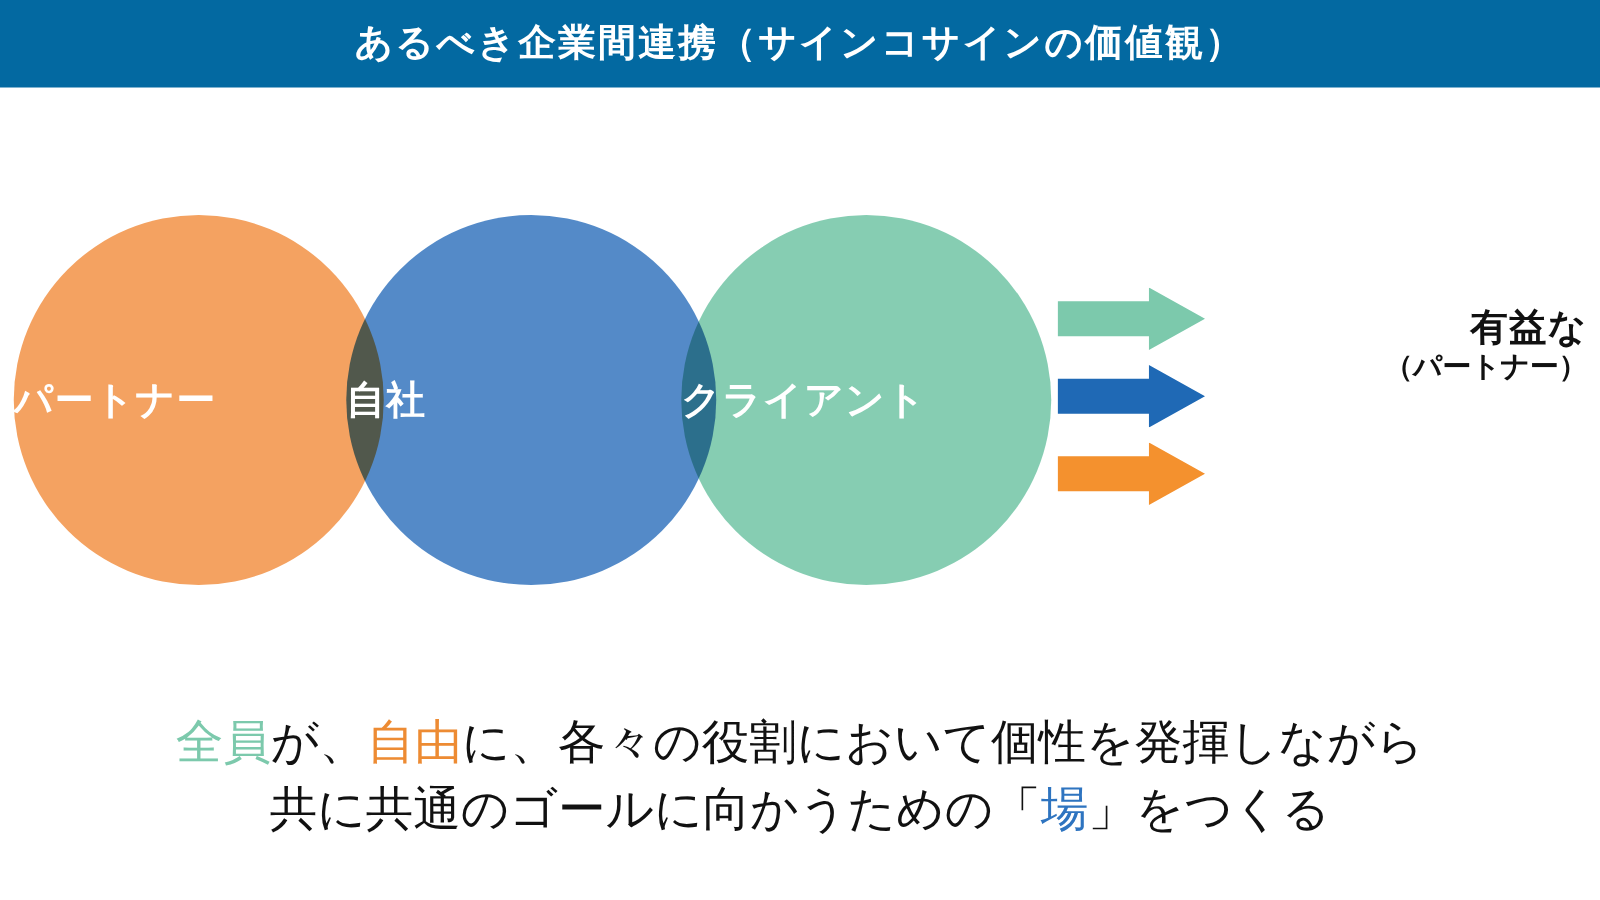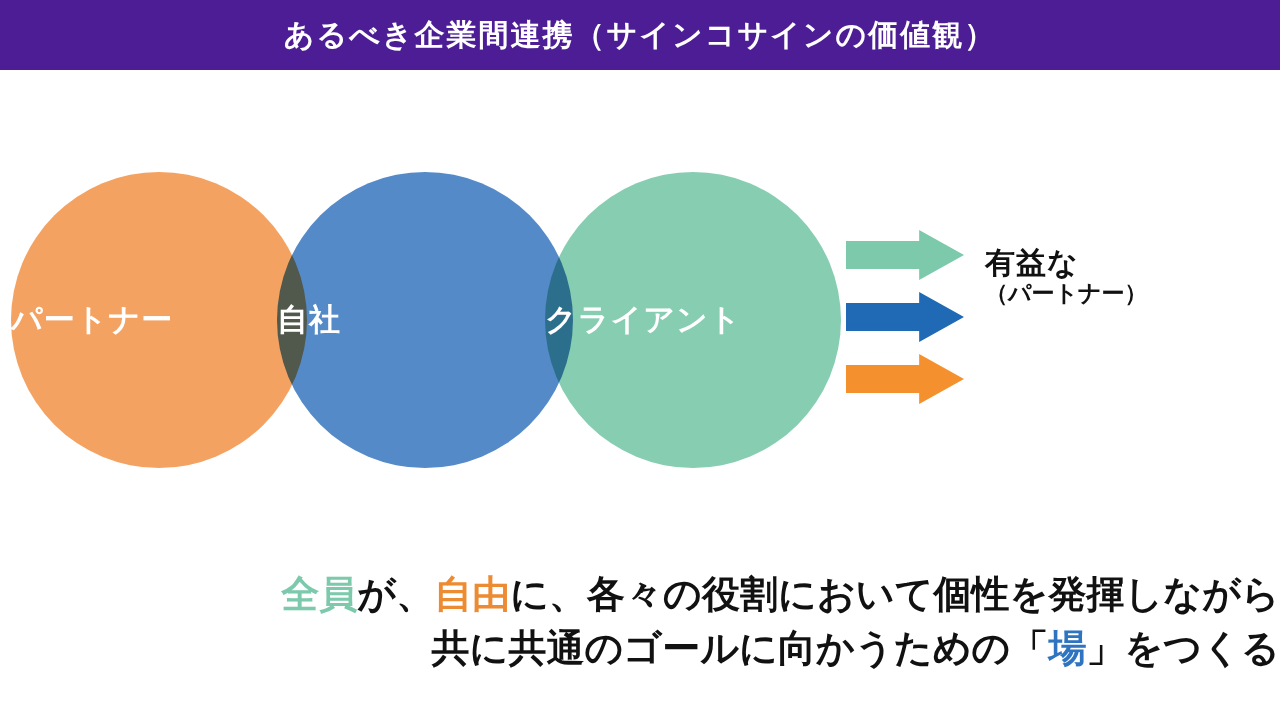--- a/index.html
+++ b/index.html
@@ -19,21 +19,21 @@
     overflow: hidden;
   }
 
   
   #title-bar {
     position: absolute;
     left: 0;
     top: 0;
     width: 1280px;
     height: 70px;
-    background: #4c1d95;
+    background: #0369a1;
     display: flex;
     align-items: center;
     justify-content: center;
   }
   #title-text {
     color: #ffffff;
     font-size: 30px;
     font-weight: bold;
     letter-spacing: 2px;
     line-height: 1;
@@ -106,38 +106,38 @@
   #arrow-green  { top: 0px;   background: #7CC9AC; }
   #arrow-blue   { top: 62px;  background: #1F69B5; }
   #arrow-orange { top: 124px; background: #F4912E; }
 
   
   #output-text {
     position: absolute;
     left: 985px;
     top: 245px;
     width: 285px;
-    text-align: left;
+    text-align: right;
     color: #111111;
     font-weight: bold;
     line-height: 1.18;
   }
   #output-line1 { font-size: 30px; letter-spacing: 1px; }
   #output-line2 { font-size: 30px; letter-spacing: 1px; }
   #output-line3 { font-size: 23px; letter-spacing: 0px; }
 
   
   #statement {
     position: absolute;
     left: 0;
     top: 568px;
     width: 1280px;
-    text-align: right;
+    text-align: center;
     font-size: 38px;
-    font-weight: bold;
+    font-weight: normal;
     color: #111111;
     line-height: 1.42;
     letter-spacing: 0px;
   }
   .hl-green  { color: #7CC9AC; }
   .hl-orange { color: #ED8B33; }
   .hl-blue   { color: #2E74C0; }
   .stmt-line { display: block; white-space: nowrap; }
 </style>
 </head>

